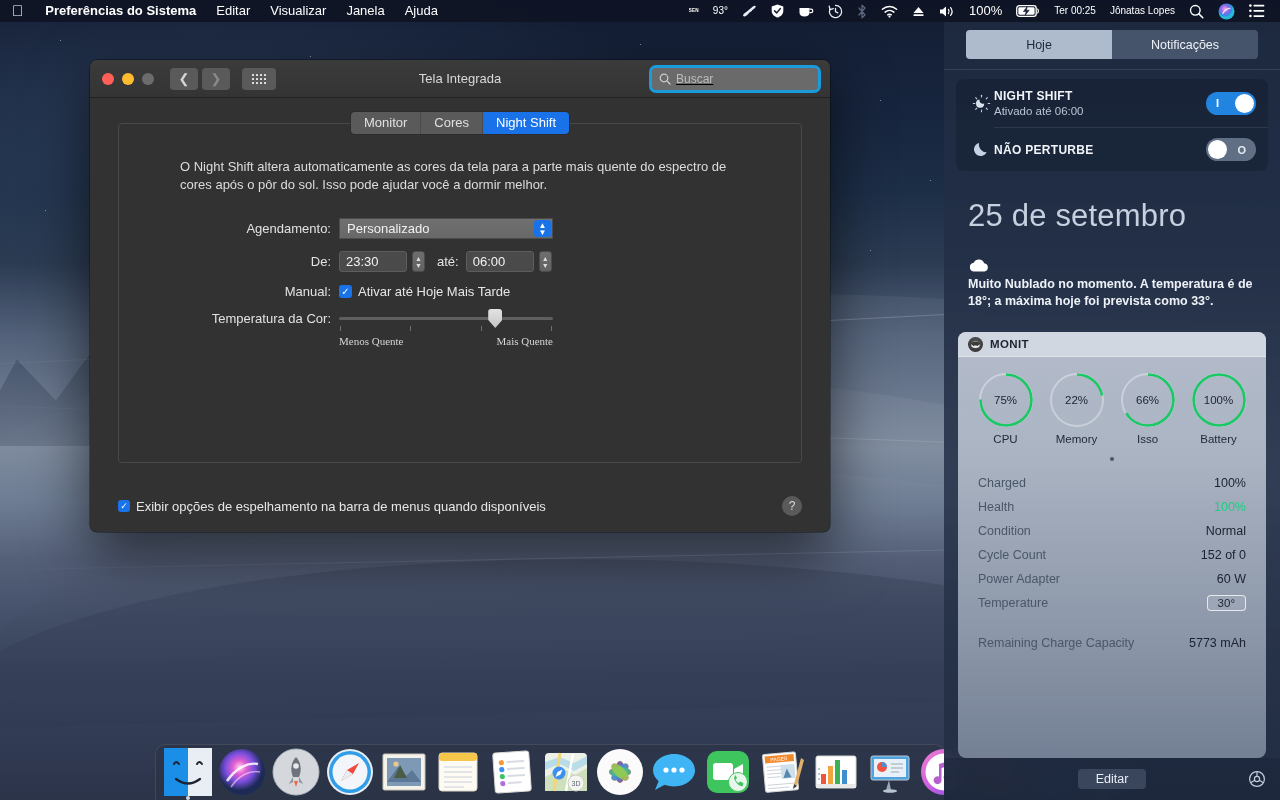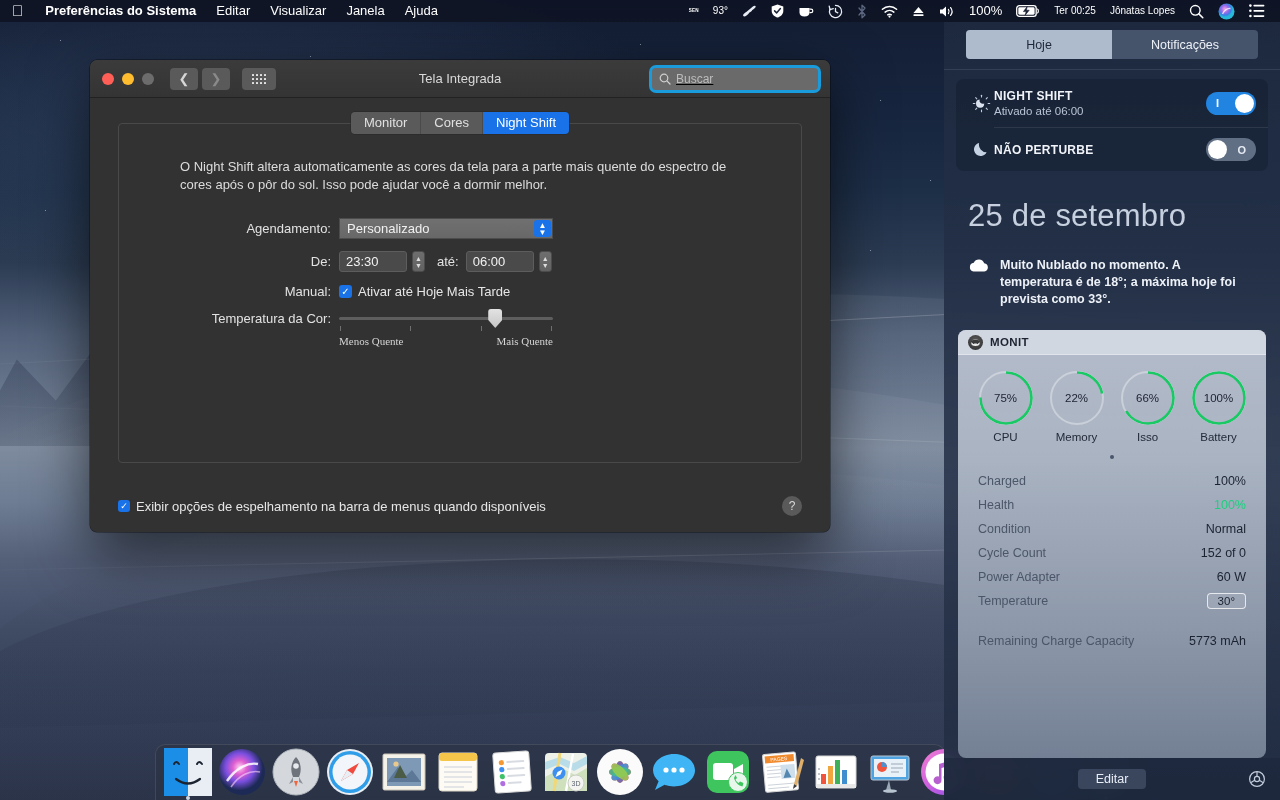--- a/index.html
+++ b/index.html
@@ -284,21 +284,21 @@
   .toggle .mk { position:absolute; font-size:11px; color:#fff; font-weight:600; }
   .toggle.on .mk { left: 10px; }
   .toggle.off .mk { right: 10px; color:#e7ecf4; }
 
   .date-block { padding: 26px 24px 0; }
   .date-block .d1, .date-block .d2 {
     font-size: 31px; color:#c6d0de; font-weight: 300; line-height: 38px;
     letter-spacing: .2px;
   }
   .weather {
-    display:flex; padding: 22px 24px 0; gap: 10px;
+    display:flex; padding: 22px 24px 0;  flex-direction: column;
   }
   .weather .cloud { color:#fff; font-size:19px; line-height:19px; }
   .weather .wt { font-size:12.5px; font-weight:bold; color:#eef2f8; line-height:17px; }
 
   
   .monit {
     margin: 22px 14px 0; border-radius: 8px; overflow:hidden;
     background: linear-gradient(180deg, rgba(188,196,209,.95) 0%, rgba(176,185,199,.95) 30%, rgba(146,157,175,.95) 70%, rgba(120,132,152,.95) 100%);
     flex: 1;
     position:relative;

